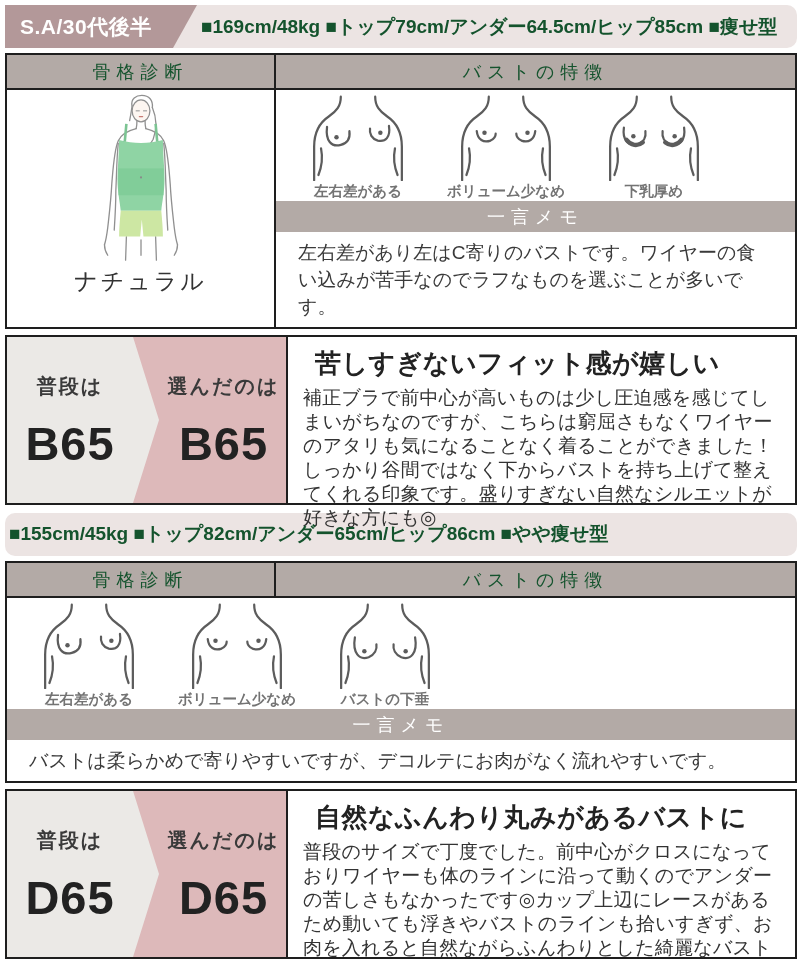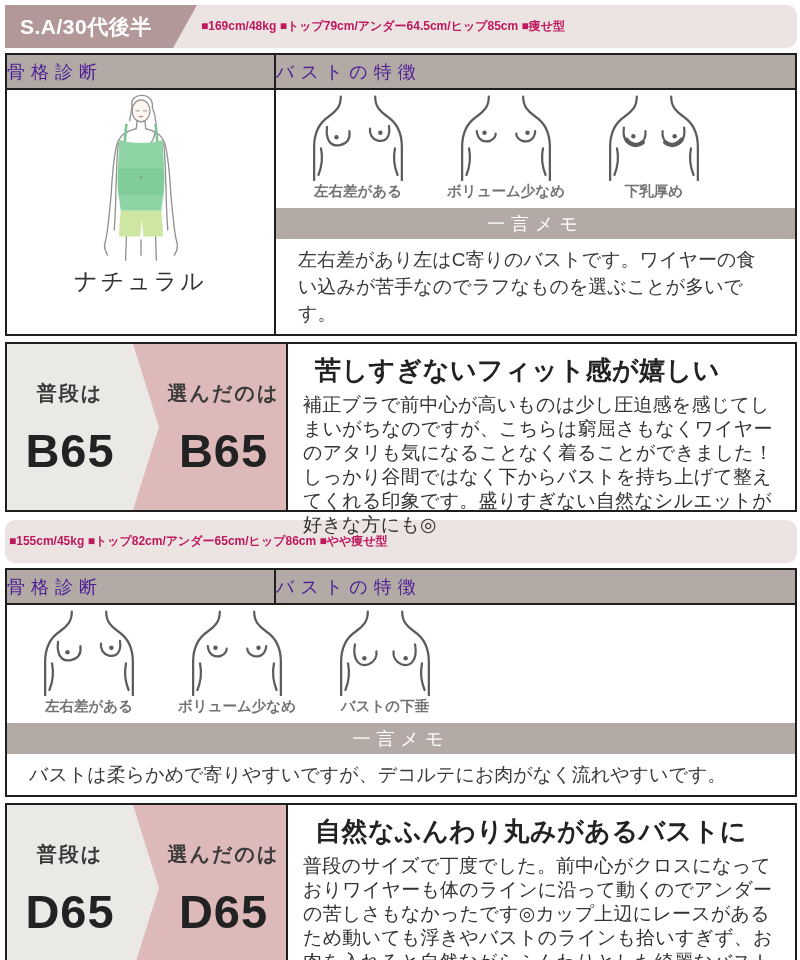--- a/index.html
+++ b/index.html
@@ -4,42 +4,42 @@
 <style>
   html,body{margin:0;padding:0;background:#fff;}
   body{width:800px;height:960px;font-family:"Liberation Sans","DejaVu Sans",sans-serif;-webkit-font-smoothing:antialiased;}
   .page{padding:5px 3px 0 5px;box-sizing:border-box;}
 
   
   .phead{display:flex;height:43px;margin-bottom:5px;background:#ece4e3;border-radius:10px;}
   .badge{width:192px;background:#b39899;clip-path:polygon(0 0,100% 0,calc(100% - 24px) 100%,0 100%);
          color:#fff;font-weight:bold;font-size:21px;display:flex;align-items:center;
          padding-left:15px;letter-spacing:.5px;box-sizing:border-box;flex:none;}
-  .measure{flex:1;display:flex;align-items:center;font-size:12px;font-weight:bold;color:#be185d;
+  .measure{flex:1;display:flex;align-items:center;font-size:19px;font-weight:bold;color:#14532d;
            padding-left:4px;white-space:nowrap;}
 
   
   .table{border:2px solid #1e1e1e;}
   .thead{display:flex;border-bottom:2px solid #1e1e1e;}
-  .th{background:#b3aaa6;color:#4c1d95;font-size:18px;letter-spacing:6px;text-align:left;
+  .th{background:#b3aaa6;color:#14532d;font-size:18px;letter-spacing:6px;text-align:center;
       height:33px;line-height:34px;box-sizing:border-box;}
   .th-left{width:269px;border-right:2px solid #1e1e1e;flex:none;}
   .th-right{flex:1;}
   .tbody{display:flex;align-items:stretch;}
   .cell-left{width:269px;border-right:2px solid #1e1e1e;flex:none;display:flex;
              flex-direction:column;align-items:center;padding-top:3px;box-sizing:border-box;}
   .figure{width:150px;height:172px;}
   .figure-label{font-size:23px;color:#333;letter-spacing:3px;padding:1px 0 7px;}
   .cell-right{flex:1;display:flex;flex-direction:column;min-width:0;}
   .busts{display:flex;padding:5px 0 0 8px;}
   .bust{width:148px;display:flex;flex-direction:column;align-items:center;}
   .bust svg{width:132px;height:86px;}
   .bust-label{font-size:14.5px;font-weight:bold;color:#737373;margin-top:1px;white-space:nowrap;}
   .memo-head{background:#b3aaa6;color:#fff;text-align:center;font-size:18px;letter-spacing:6px;
-             height:31px;line-height:32px;margin-top:7px;}
+             height:31px;line-height:32px;}
   .memo-text{font-size:19px;color:#3a3a3a;line-height:1.42;padding:8px 22px 6px;}
 
   
   .result{border:2px solid #1e1e1e;margin-top:6px;margin-bottom:8px;display:flex;height:166px;}
   .sizes{width:279px;flex:none;border-right:2px solid #1e1e1e;position:relative;
          background:#ebe9e6;display:flex;overflow:hidden;}
   .pink-wedge{position:absolute;top:0;bottom:0;left:126px;right:0;background:#ddb9ba;
               clip-path:polygon(0 0,100% 0,100% 100%,0 100%,26px 50%);}
   .size-col{position:relative;z-index:1;display:flex;flex-direction:column;justify-content:center;
             align-items:center;gap:20px;}

